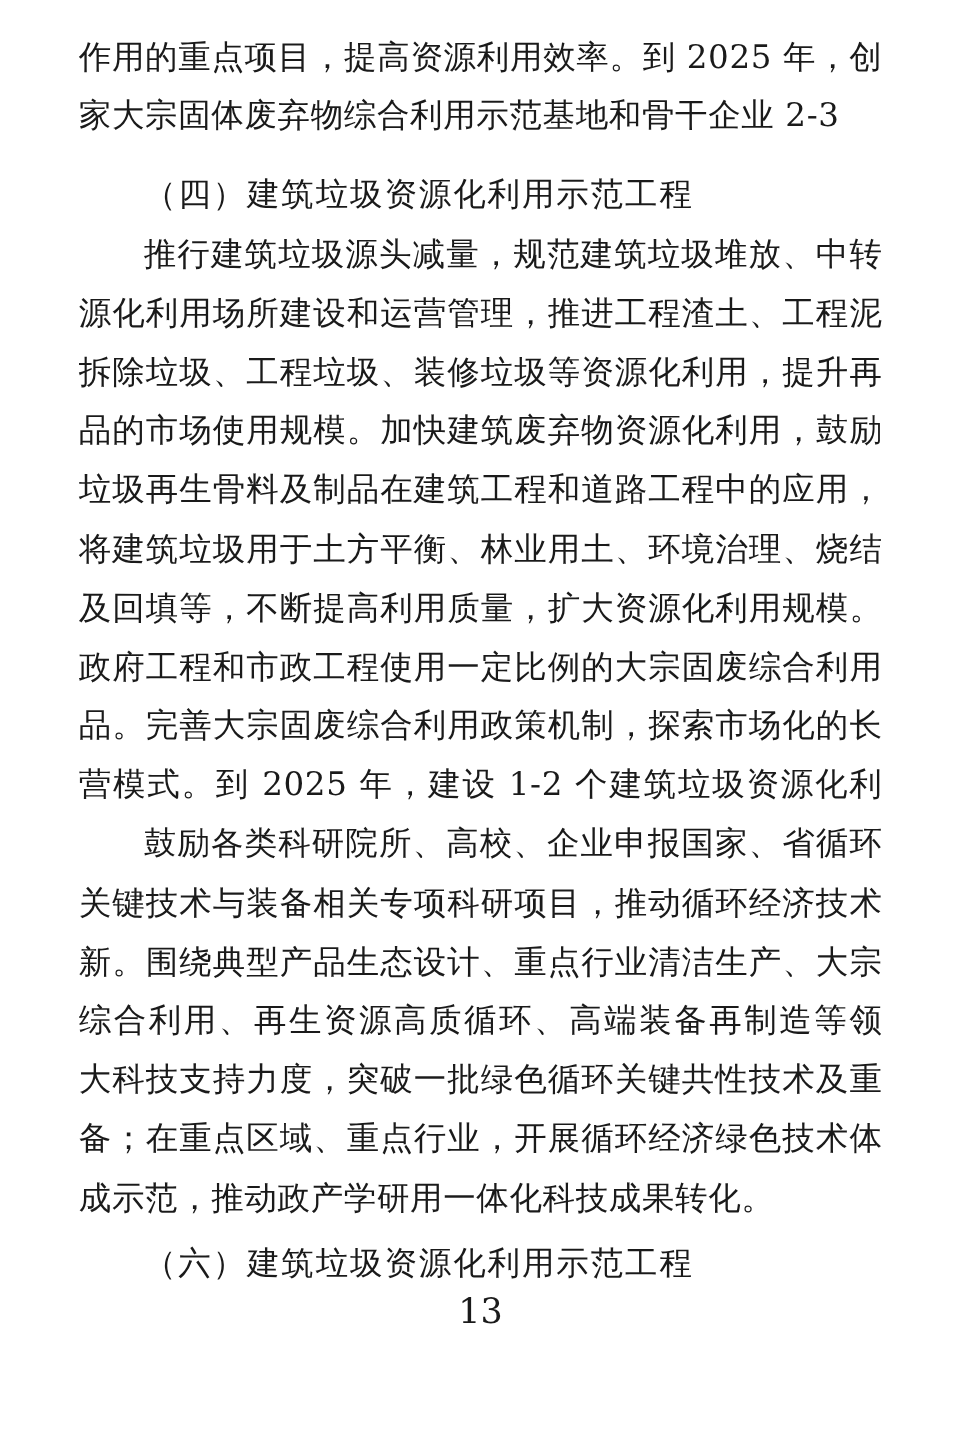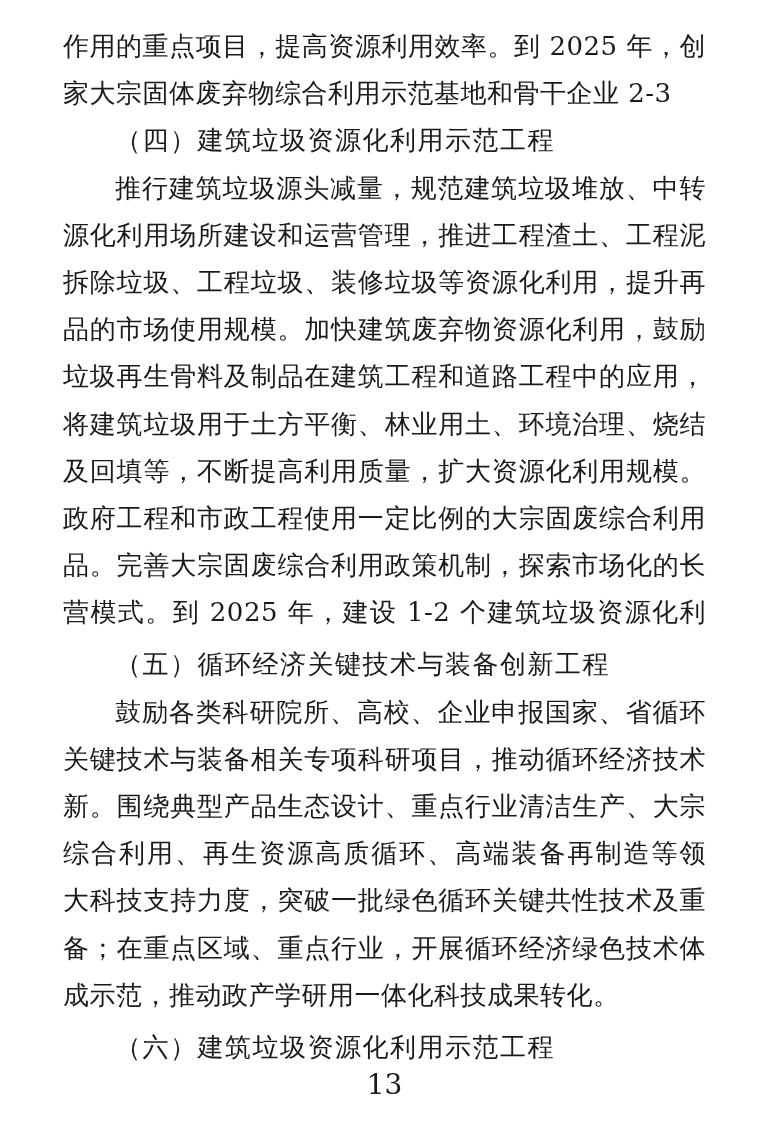--- a/index.html
+++ b/index.html
@@ -34,20 +34,21 @@
     text-align: justify;
     text-align-last: justify;
   }
   
   .ind {
     text-indent: 52px;
   }
   
   .head {
     letter-spacing: 1.5px;
+    margin-top: 16px;
   }
   
   .hsp {
     margin-top: 5px;
   }
   .pagenum {
     margin-top: 2px;
     text-align: center;
     font-size: 28px;
     line-height: 24px;
@@ -65,21 +66,20 @@
   <div class="line ind fill">推行建筑垃圾源头减量，规范建筑垃圾堆放、中转和资</div>
   <div class="line fill">源化利用场所建设和运营管理，推进工程渣土、工程泥浆、</div>
   <div class="line fill">拆除垃圾、工程垃圾、装修垃圾等资源化利用，提升再生产</div>
   <div class="line fill">品的市场使用规模。加快建筑废弃物资源化利用，鼓励建筑</div>
   <div class="line fill">垃圾再生骨料及制品在建筑工程和道路工程中的应用，以及</div>
   <div class="line fill">将建筑垃圾用于土方平衡、林业用土、环境治理、烧结制品</div>
   <div class="line fill">及回填等，不断提高利用质量，扩大资源化利用规模。鼓励</div>
   <div class="line fill">政府工程和市政工程使用一定比例的大宗固废综合利用产</div>
   <div class="line fill">品。完善大宗固废综合利用政策机制，探索市场化的长效运</div>
   <div class="line fill">营模式。到 2025 年，建设 1-2 个建筑垃圾资源化利用示范</div>
-  <div class="line ind head hsp">（五）循环经济关键技术与装备创新工程</div>
   <div class="line ind fill">鼓励各类科研院所、高校、企业申报国家、省循环经济</div>
   <div class="line fill">关键技术与装备相关专项科研项目，推动循环经济技术创</div>
   <div class="line fill">新。围绕典型产品生态设计、重点行业清洁生产、大宗固废</div>
   <div class="line fill">综合利用、再生资源高质循环、高端装备再制造等领域，加</div>
   <div class="line fill">大科技支持力度，突破一批绿色循环关键共性技术及重大装</div>
   <div class="line fill">备；在重点区域、重点行业，开展循环经济绿色技术体系集</div>
   <div class="line">成示范，推动政产学研用一体化科技成果转化。</div>
   <div class="line ind head hsp">（六）建筑垃圾资源化利用示范工程</div>
   <div class="pagenum">13</div>
 </div>

